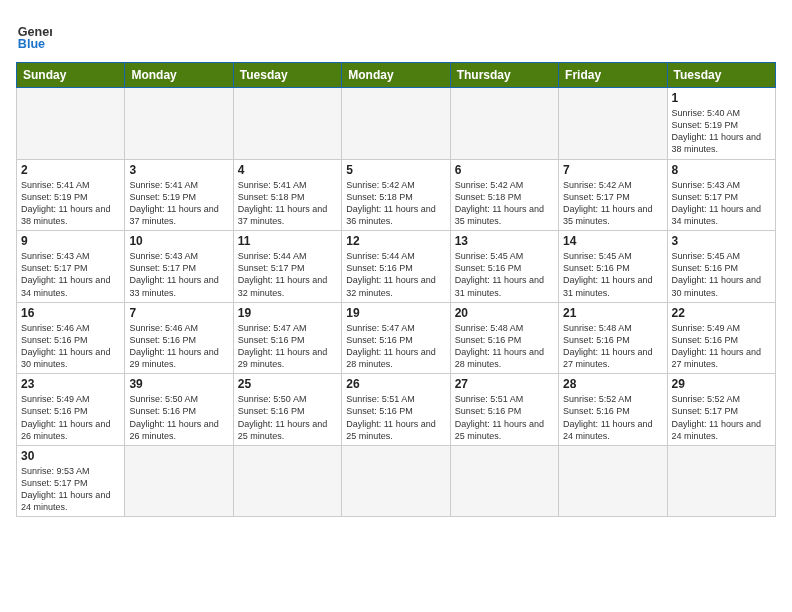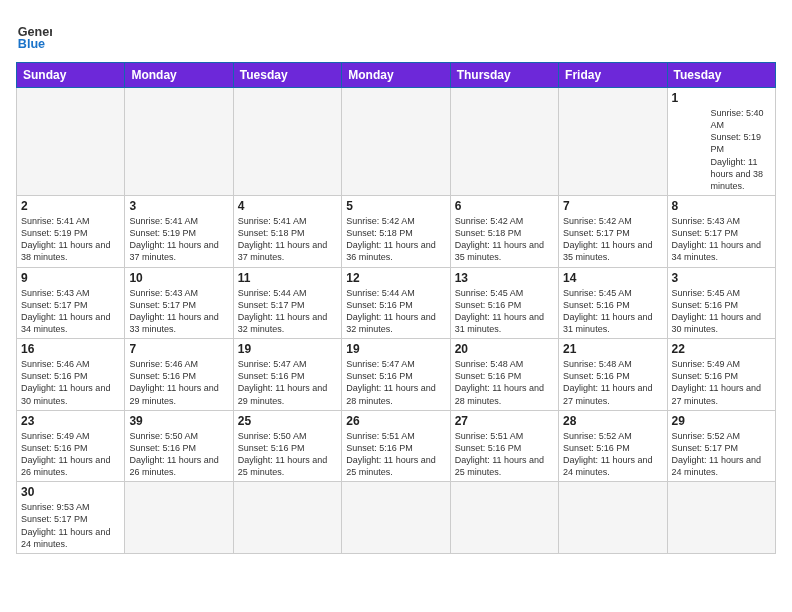--- a/index.html
+++ b/index.html
@@ -37,21 +37,21 @@
       font-size: 14px;
       font-weight: normal;
       color: #444;
     }
     .calendar {
       width: 100%;
       border-collapse: collapse;
       border: 1px solid #ccc;
     }
     .calendar th {
-      background: #6d28d9;
+      background: #4d7c0f;
       color: #fff;
       font-size: 12px;
       font-weight: bold;
       padding: 5px 6px;
       text-align: left;
       border: 1px solid #1565b0;
     }
     .calendar td {
       width: calc(100% / 7);
       vertical-align: top;
@@ -106,21 +106,21 @@
   <tbody id="calendar-body">
   <tr>
         <td class="empty"></td>
         <td class="empty"></td>
         <td class="empty"></td>
         <td class="empty"></td>
         <td class="empty"></td>
         <td class="empty"></td>
         <td>
           <span class="day-number">1</span>
-          <div class="day-info" style="white-space: pre-line; margin-left: 39px;">Sunrise: 5:40 AM
+          <div class="day-info" style="white-space: pre-line;">Sunrise: 5:40 AM
 Sunset: 5:19 PM
 Daylight: 11 hours and 38 minutes.</div>
         </td>
       </tr>
       <tr>
         <td>
           <span class="day-number">2</span>
           <div class="day-info" style="white-space: pre-line;">Sunrise: 5:41 AM
 Sunset: 5:19 PM
 Daylight: 11 hours and 38 minutes.</div>

